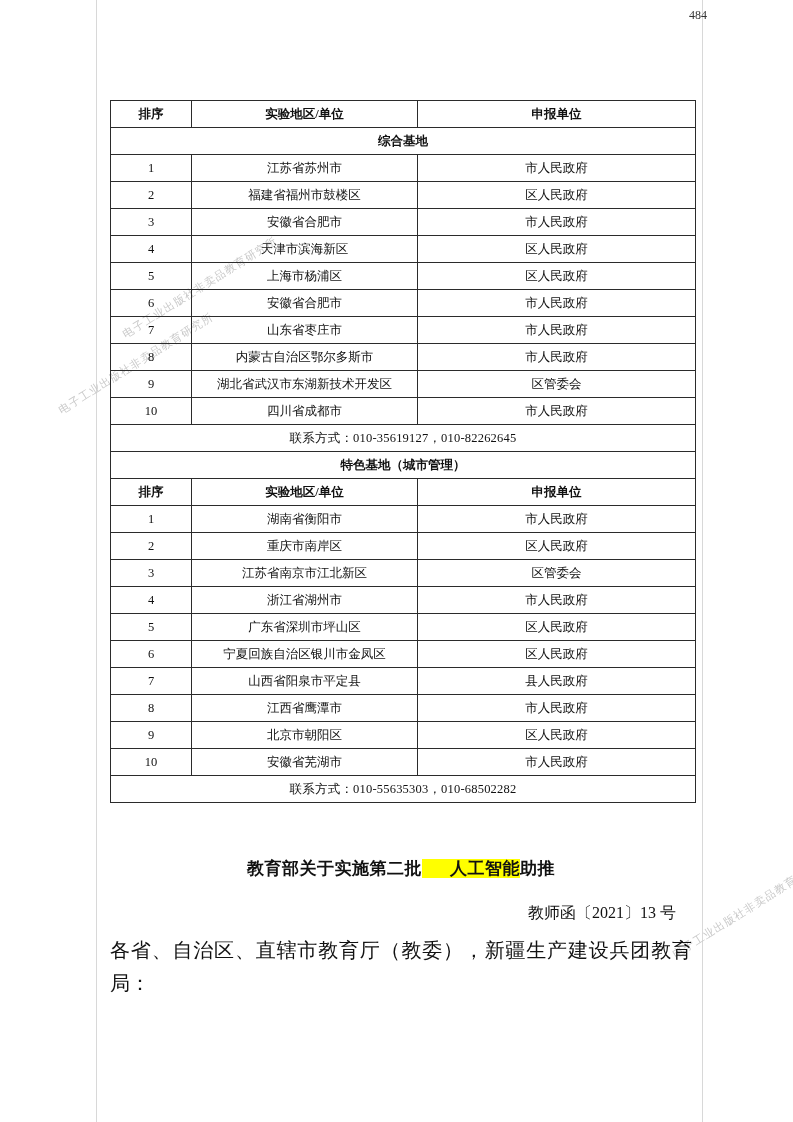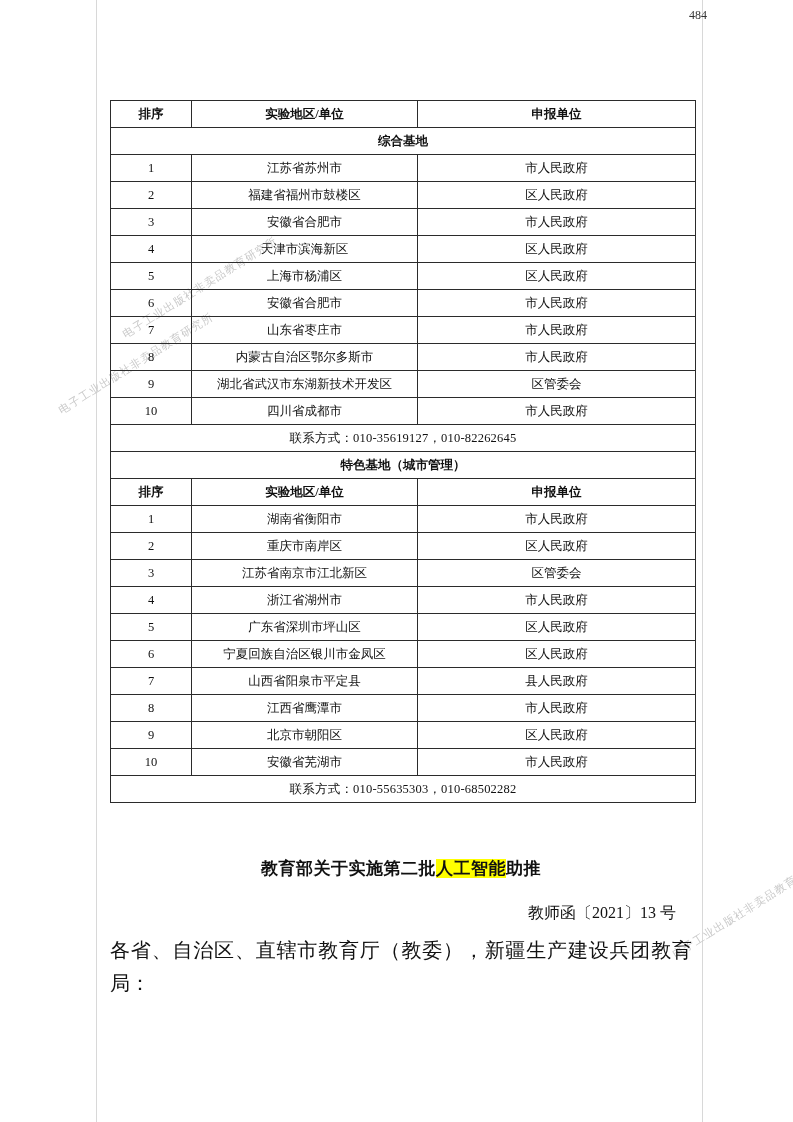--- a/index.html
+++ b/index.html
@@ -91,20 +91,21 @@
     text-align: center;
   }
   .title-line {
     font-size: 17px;
     font-weight: bold;
     line-height: 36px;
     letter-spacing: 0.5px;
   }
   .highlight {
     background: #ffff00;
+    padding-left: 28px;
   }
   .doc-number {
     margin-top: 16px;
     text-align: right;
     font-size: 16px;
     padding-right: 16px;
   }
   .body-para {
     font-size: 20px;
     line-height: 33px;

